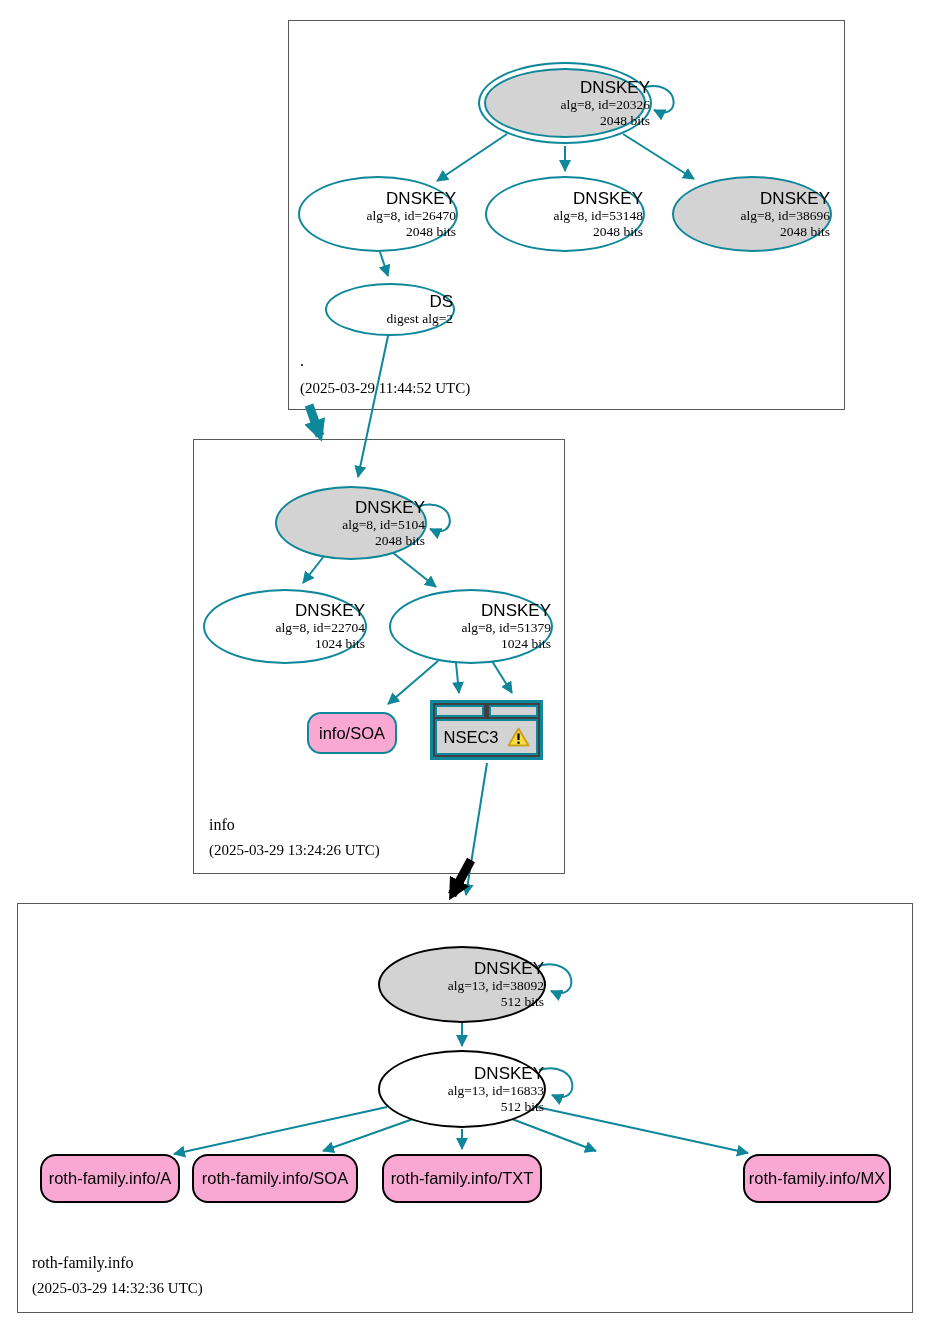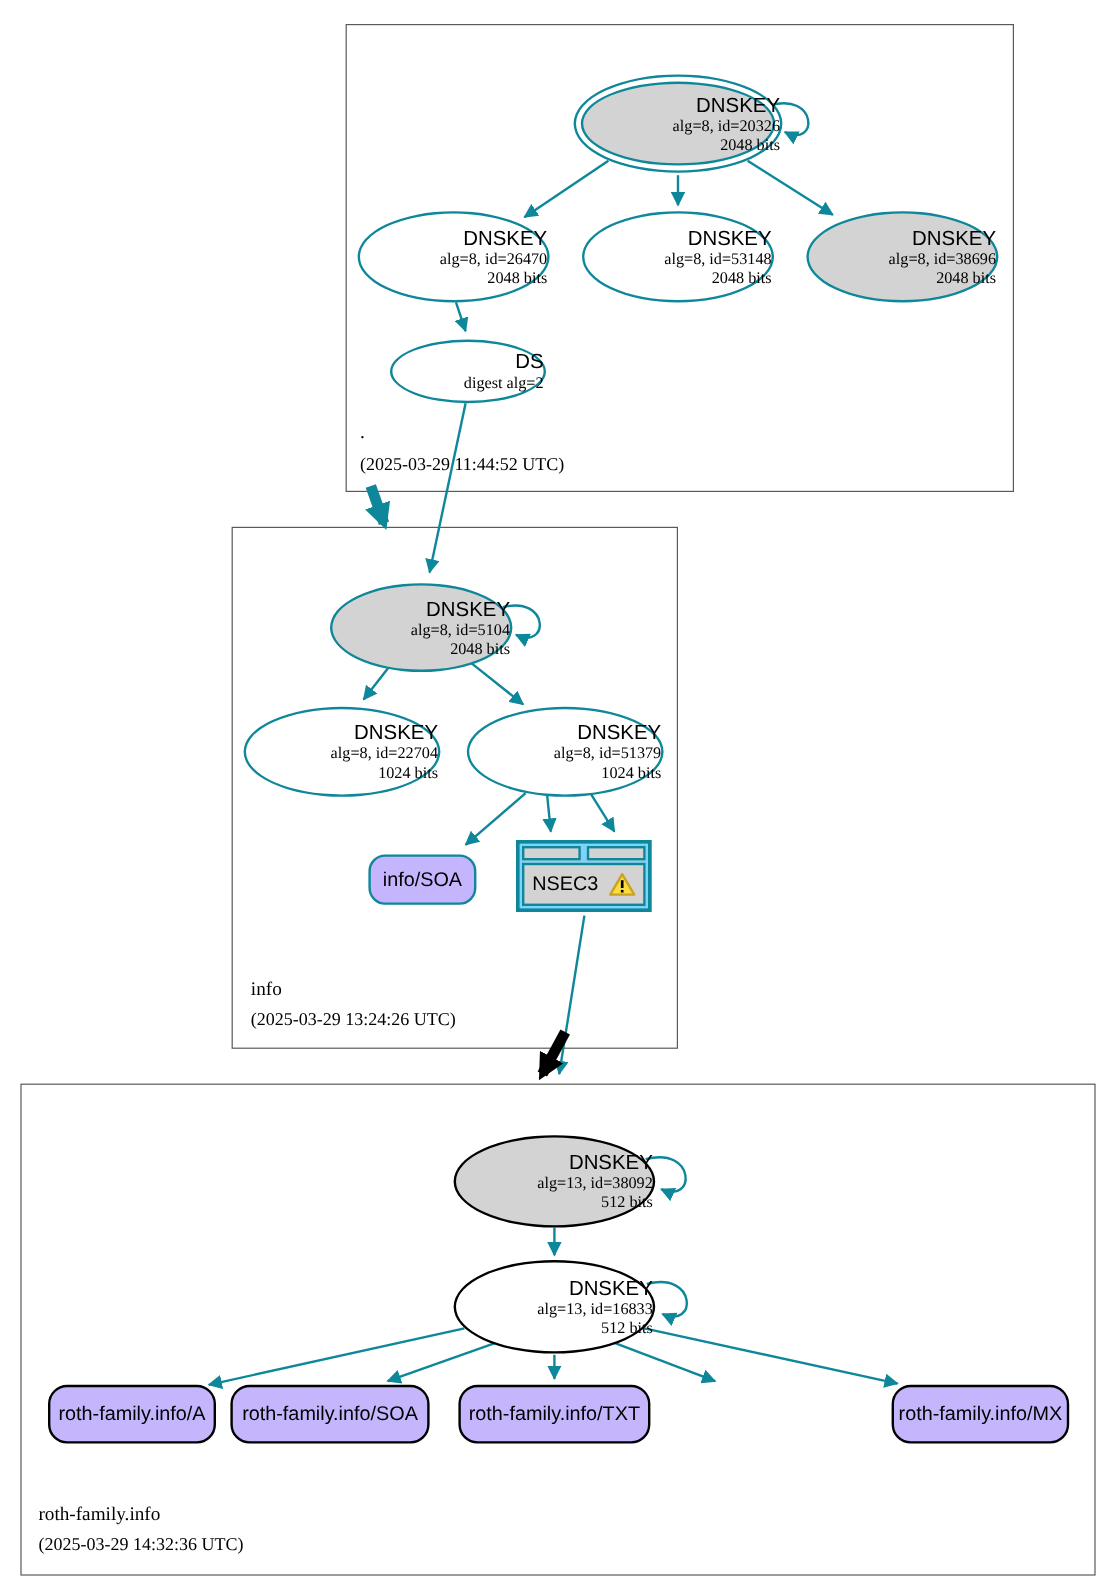--- a/index.html
+++ b/index.html
@@ -13,24 +13,24 @@
   .zonebox{position:absolute;border:1px solid var(--boxline);background:transparent;z-index:0;}
   #edges{position:absolute;left:0;top:0;z-index:1;}
   .node{position:absolute;display:flex;flex-direction:column;align-items:flex-end;justify-content:center;
         text-align:center;box-sizing:border-box;z-index:2;}
   .ellipse{border:2px solid var(--teal);border-radius:50%;background:#fff;}
   .ellipse.gray{background:var(--gray);}
   .ellipse.blackline{border-color:#000;}
   .ksk-ring{position:absolute;inset:4px;border:2px solid var(--teal);border-radius:50%;background:var(--gray);}
   .node .title{font-size:17px;color:#000;line-height:1.12;position:relative;}
   .node .sub{font-family:"Liberation Serif",serif;font-size:13.5px;color:#000;line-height:1.18;position:relative;}
-  .rrset{position:absolute;border:2px solid #000;border-radius:16px;background:#c4b5fd;display:flex;
+  .rrset{position:absolute;border:2px solid #000;border-radius:16px;background:#f9a8d4;display:flex;
          align-items:center;justify-content:center;font-size:16.5px;color:#000;box-sizing:border-box;z-index:2;}
   .rrset.tealline{border-color:var(--teal);border-radius:14px;}
-  .nsec3{position:absolute;border:3px solid var(--teal);background:#7dd3fc;box-sizing:border-box;
+  .nsec3{position:absolute;border:3px solid var(--teal);background:#404040;box-sizing:border-box;
          padding:2px;z-index:2;display:flex;flex-direction:column;}
   .nsec3-head{display:flex;gap:5px;height:12px;margin-bottom:2px;}
   .nsec3-head .cell{flex:1;background:var(--gray);border:2px solid var(--teal);box-sizing:border-box;}
   .nsec3-body{flex:1;background:var(--gray);border:2px solid var(--teal);display:flex;align-items:center;
               justify-content:center;gap:8px;font-size:16.5px;color:#000;box-sizing:border-box;}
   .zlabel{position:absolute;font-family:"Liberation Serif",serif;font-size:16px;color:#000;z-index:2;}
   .zts{position:absolute;font-family:"Liberation Serif",serif;font-size:15px;color:#000;z-index:2;}
 </style>
 </head>
 <body>

